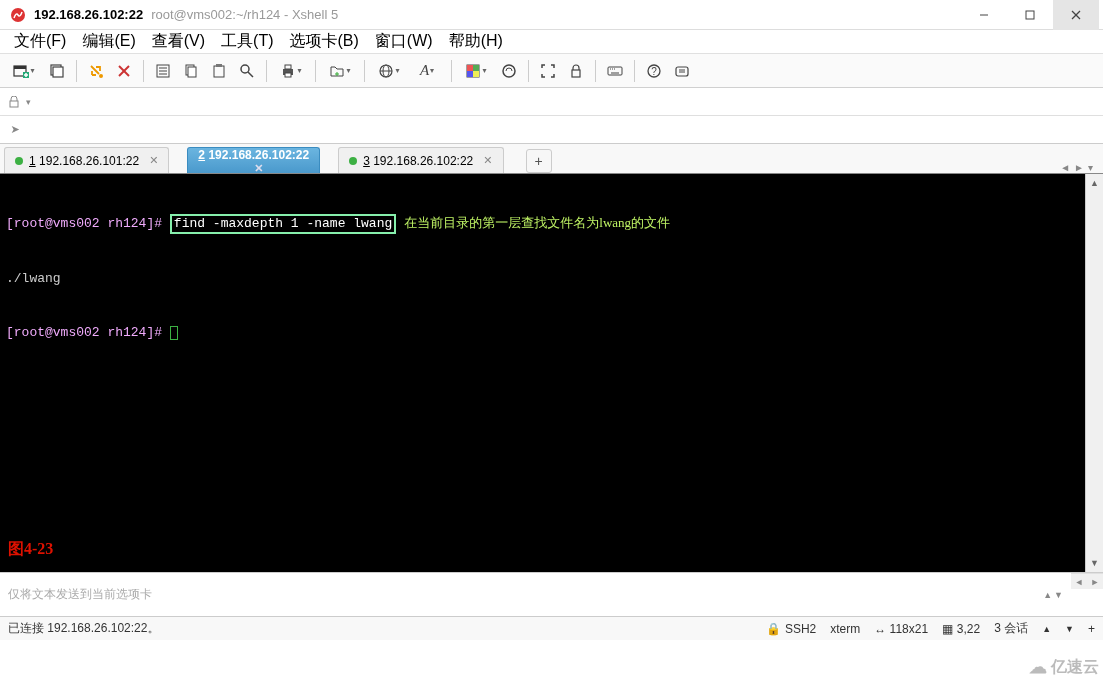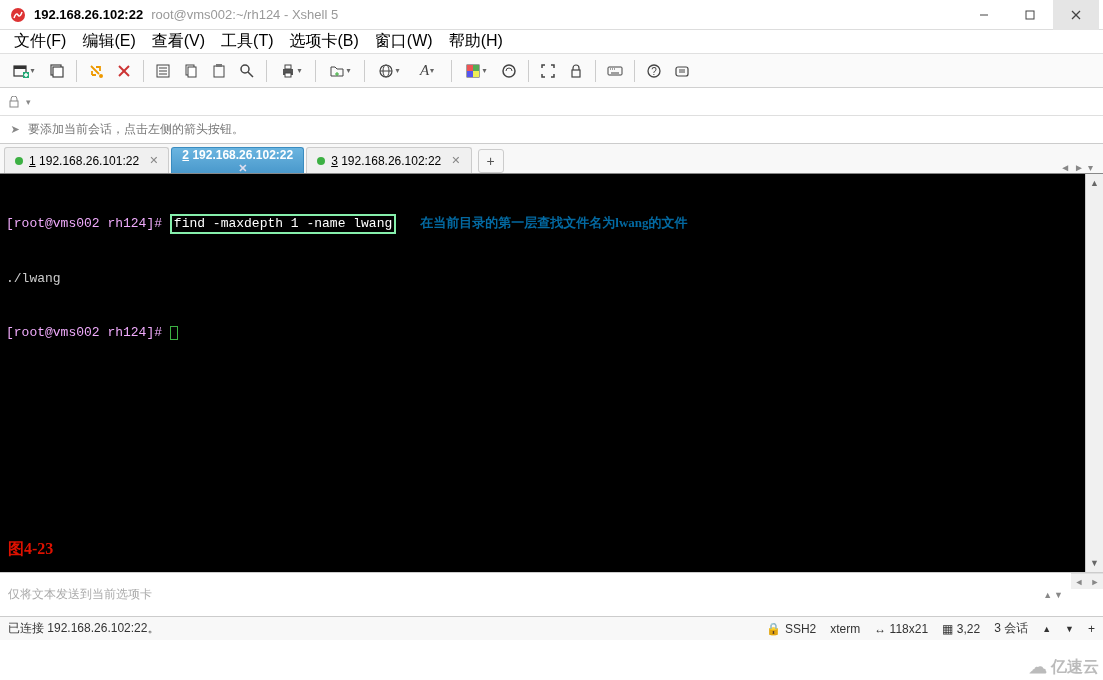--- a/index.html
+++ b/index.html
@@ -15,37 +15,37 @@
   .menubar .menu-item { padding: 2px 6px; cursor: default; }
   .toolbar { height: 34px; display: flex; align-items: center; padding: 0 6px; gap: 2px; border-bottom: 1px solid #d0d0d0; background: #fafafa; }
   .tool-btn { width: 26px; height: 26px; display: flex; align-items: center; justify-content: center; color: #444; border-radius: 3px; }
   .tool-btn.with-drop { width: 36px; }
   .tool-sep { width: 1px; height: 22px; background: #ccc; margin: 0 4px; }
   .drop-arrow { font-size: 8px; margin-left: 1px; color: #666; }
   .addressbar { height: 28px; display: flex; align-items: center; padding: 0 8px; gap: 6px; border-bottom: 1px solid #e0e0e0; color: #777; }
   .infobar { height: 28px; display: flex; align-items: center; padding: 0 8px; gap: 6px; border-bottom: 1px solid #ccc; box-shadow: 0 2px 3px rgba(0,0,0,0.08); color: #777; }
   .infobar .arrow { width: 14px; height: 14px; display: flex; align-items: center; justify-content: center; font-size: 11px; color: #888; }
   .tabbar { height: 30px; display: flex; align-items: flex-end; padding: 4px 4px 0 4px; gap: 0; border-bottom: 1px solid #888; background: #f8f8f8; }
-  .tab { height: 26px; display: flex; align-items: center; padding: 0 10px 0 10px; font-size: 12px; border: 1px solid #ccc; border-bottom: none; background: #f0f0f0; margin-right: 2px; border-radius: 3px 3px 0 0; position: relative; }
+  .tab { height: 26px; display: flex; align-items: center; padding: 0 10px 0 10px; font-size: 12px; border: 1px solid #ccc; border-bottom: none; background: #f0f0f0; margin-right: 18px; border-radius: 3px 3px 0 0; position: relative; }
   .tab.active { background: #3eb0ef; background: #4aa3d9; color: #fff; font-weight: bold; border-color: #3a8cc0; }
   .tab.active { background: #5aa8d6; }
   .tab.active { background: linear-gradient(#6bb5e0,#4a99cc); flex-direction: column; }
   .tab .dot { width: 8px; height: 8px; border-radius: 50%; margin-right: 6px; }
   .tab .dot.green { background: #3cb043; }
   .tab .tab-num { text-decoration: underline; }
   .tab .close-x { margin-left: 10px; font-size: 11px; color: #888; }
   .tab.active .close-x { color: #dde; }
   .tab-add { width: 26px; height: 24px; display: flex; align-items: center; justify-content: center; border: 1px solid #ccc; background: #f7f7f7; margin-left: 4px; border-radius: 3px; font-size: 14px; color: #555; }
   .tab-nav { margin-left: auto; display: flex; gap: 4px; color: #888; padding-right: 6px; font-size: 10px; align-items:center;}
   .terminal-wrap { position: relative; background: #000; height: 398px; display: flex; }
   .terminal { flex: 1; background: #000; color: #ccc; font-family: "Consolas","Courier New",monospace; font-size: 13px; padding: 4px 6px; line-height: 18px; white-space: pre; position: relative; }
   .term-line { display: block; }
   .prompt { color: #f0abfc; }
   .hl-cmd { color: #fff; border: 2px solid #86efac; padding: 0 2px; display: inline-block; line-height: 16px; }
-  .annotation { color: #0369a1; font-weight: bold; font-family: "Microsoft YaHei"; margin-left: 24px; }
+  .annotation { color: #bef264; font-weight: normal; font-family: "Microsoft YaHei"; margin-left: 8px; }
   .cursor { display: inline-block; width: 8px; height: 14px; border: 1px solid #3cb043; vertical-align: middle; }
   .fig-label { position: absolute; left: 8px; bottom: 14px; color: #d10; font-weight: bold; font-family: "Microsoft YaHei"; font-size: 16px; }
   .term-scroll { width: 18px; background: #f0f0f0; border-left: 1px solid #ccc; display:flex; flex-direction:column; }
   .scroll-btn { height:18px; display:flex; align-items:center; justify-content:center; font-size:9px; color:#666; }
   .scroll-track { flex:1; background:#f0f0f0; }
   .input-area { height: 44px; border-top: 1px solid #ccc; display:flex; flex-direction:row; }
   .input-field { flex:1; padding: 4px 8px; color: #aaa; font-size:12px; display:flex; align-items:center; }
   .input-scroll { height: 16px; background:#f0f0f0; border-top:1px solid #e0e0e0; display:flex; align-items:center; }
   .input-scroll .sb-left, .input-scroll .sb-right { width:16px; text-align:center; font-size:9px; color:#888; }
   .input-scroll .sb-track { flex:1; }
@@ -244,21 +244,20 @@
       <svg width="12" height="12">
         <rect x="2" y="5" width="8" height="6" fill="none" stroke="#888"></rect>
         <path d="M3 5 L3 3 A3 3 0 0 1 9 3 L9 5" fill="none" stroke="#888"></path>
       </svg>
     </span>
   <span style="color:#888;font-size:9px;">▾</span>
 </div>
 
 <div class="infobar">
   <span class="arrow">➤</span>
-  <span>要添加当前会话，点击左侧的箭头按钮。</span>
 </div>
 
 <div class="tabbar">
   <div class="tab">
     <span class="dot green"></span>
     <span><span class="tab-num">1</span> <span>192.168.26.101:22</span></span>
     <span class="close-x">✕</span>
   </div>
   <div class="tab active">
     <span class="dot green"></span>

